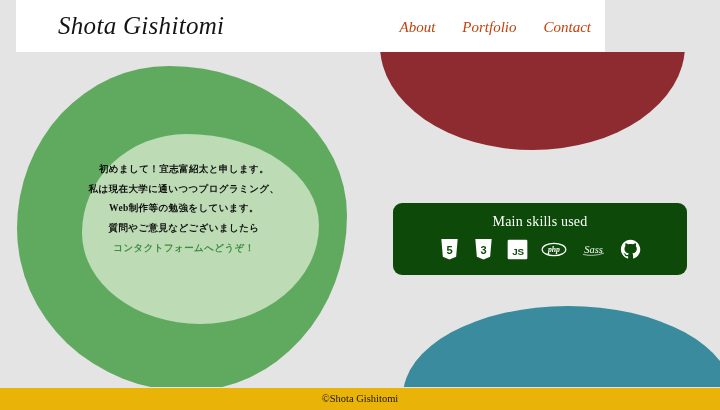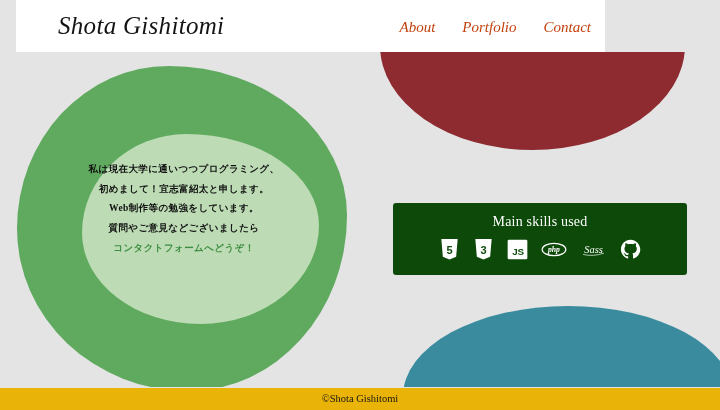--- a/index.html
+++ b/index.html
@@ -145,21 +145,21 @@
   }
 
   
   .skills-card {
     position: absolute;
     left: 393px;
     top: 151px;
     width: 294px;
     height: 72px;
     background: #0d4a0a;
-    border-radius: 3px;
+    border-radius: 9px;
     z-index: 20;
   }
 
   .skills-title {
     text-align: center;
     color: #ffffff;
     font-family: "Liberation Serif", "DejaVu Serif", serif;
     font-size: 14px;
     margin-top: 11px;
     letter-spacing: 0.2px;
@@ -209,22 +209,22 @@
 <div class="canvas">
 
   <div class="blob-red"></div>
   <div class="blob-teal"></div>
 
   <div class="blob-green-outer">
     <div class="blob-green-inner"></div>
   </div>
 
   <div class="intro-text">
+    <div class="intro-line">初めまして！宜志富紹太と申します。</div>
     <div class="intro-line">私は現在大学に通いつつプログラミング、</div>
-    <div class="intro-line">初めまして！宜志富紹太と申します。</div>
     <div class="intro-line">Web制作等の勉強をしています。</div>
     <div class="intro-line">質問やご意見などございましたら</div>
     <a class="intro-link">コンタクトフォームへどうぞ！</a>
   </div>
 
   <div class="skills-card">
     <div class="skills-title">Main skills used</div>
     <div class="skills-icons">
 
       <svg class="sk" viewBox="0 0 32 36">

